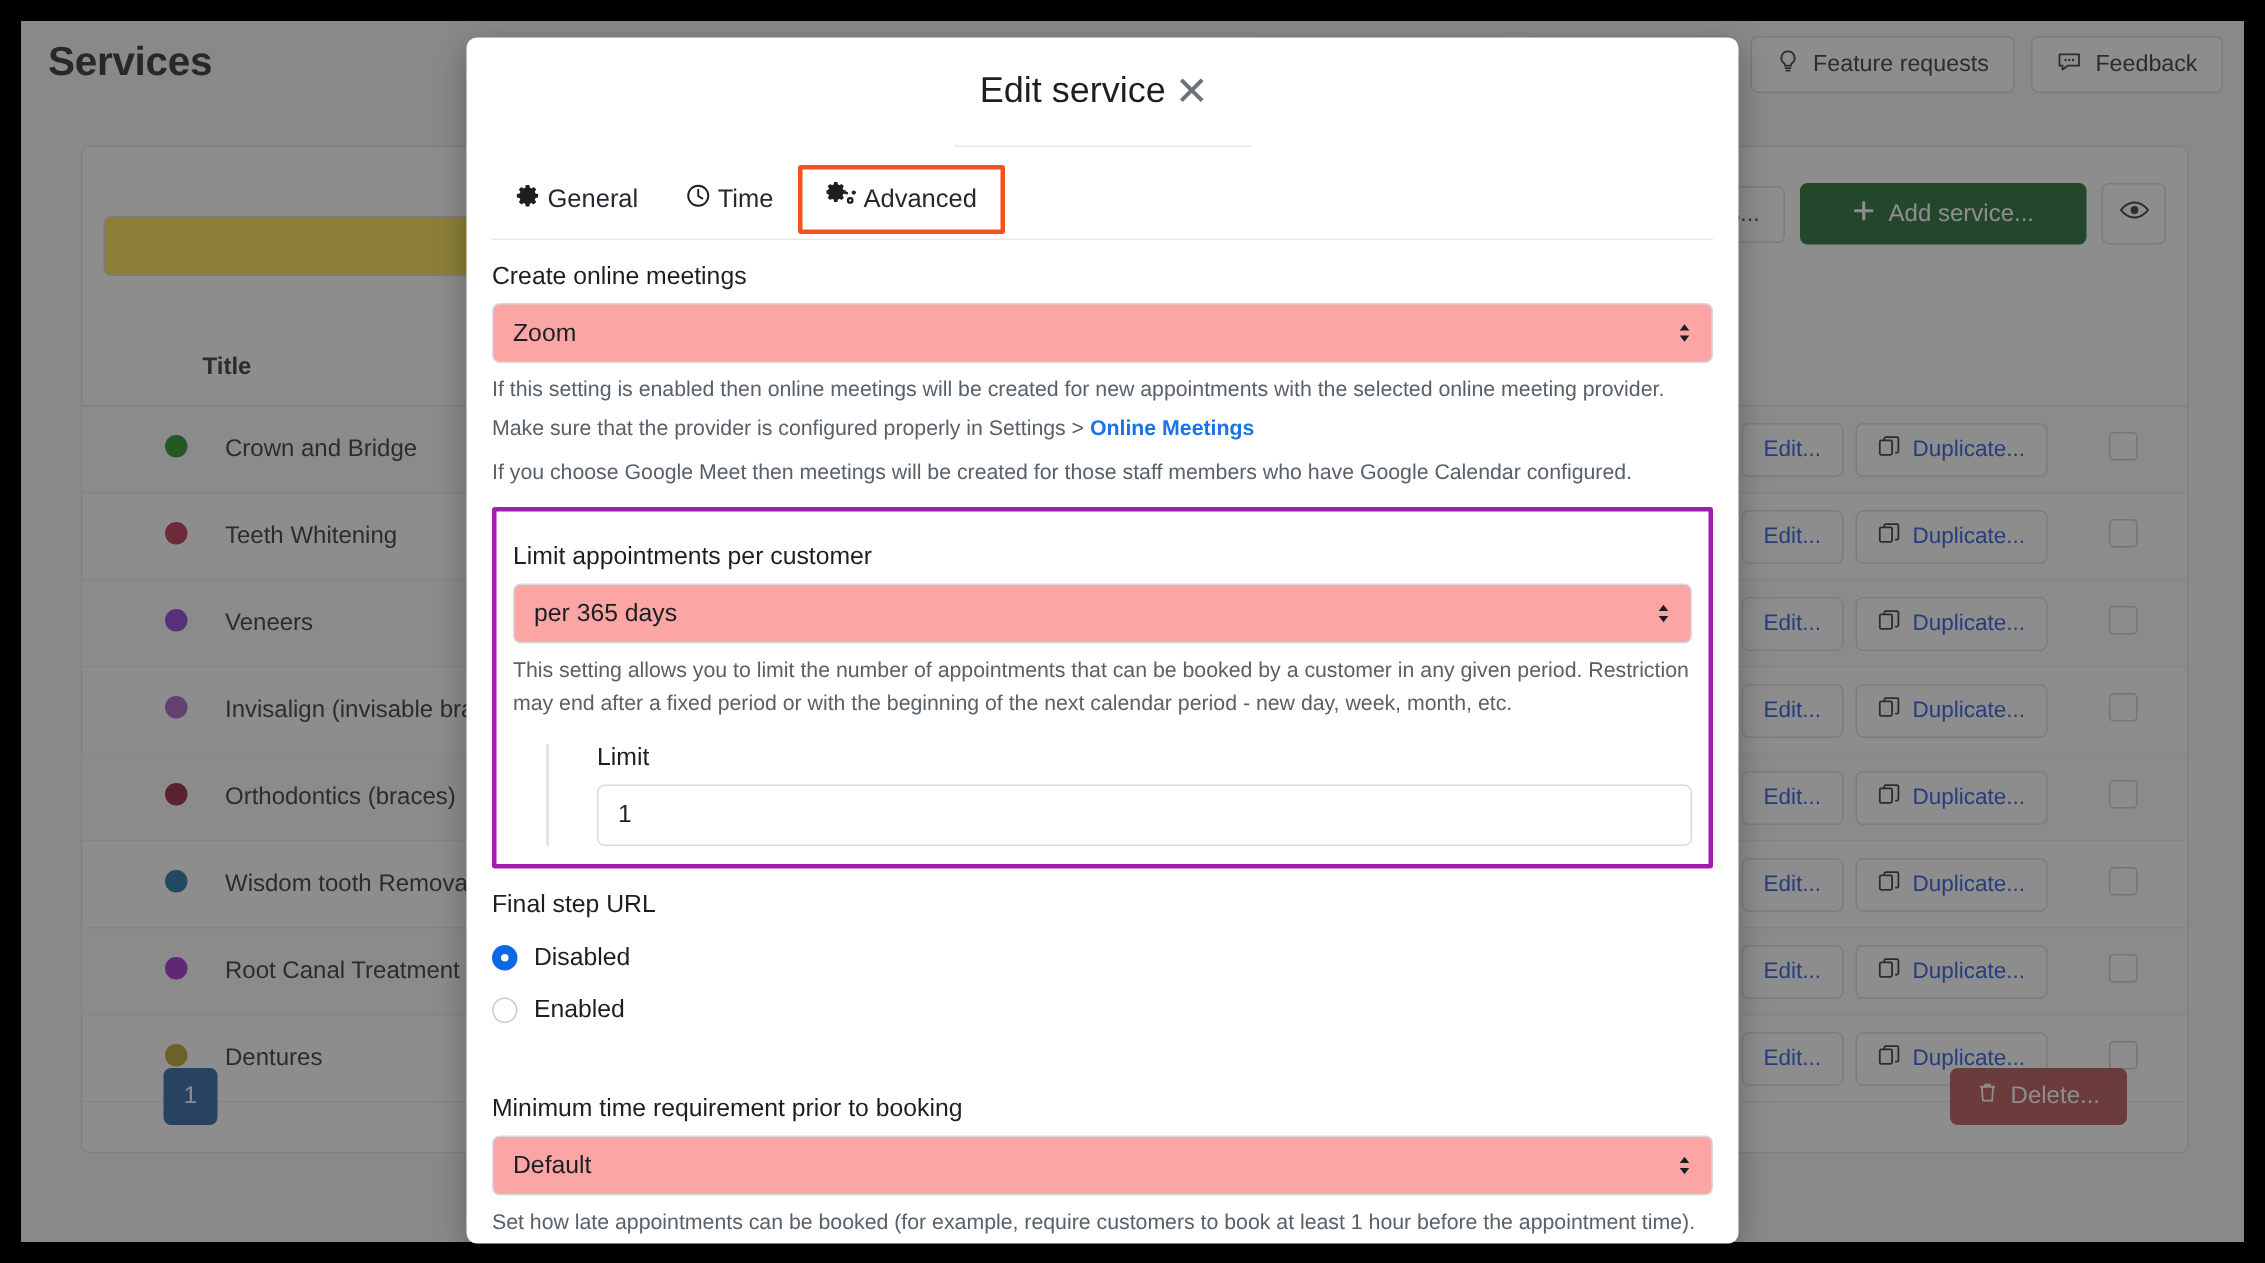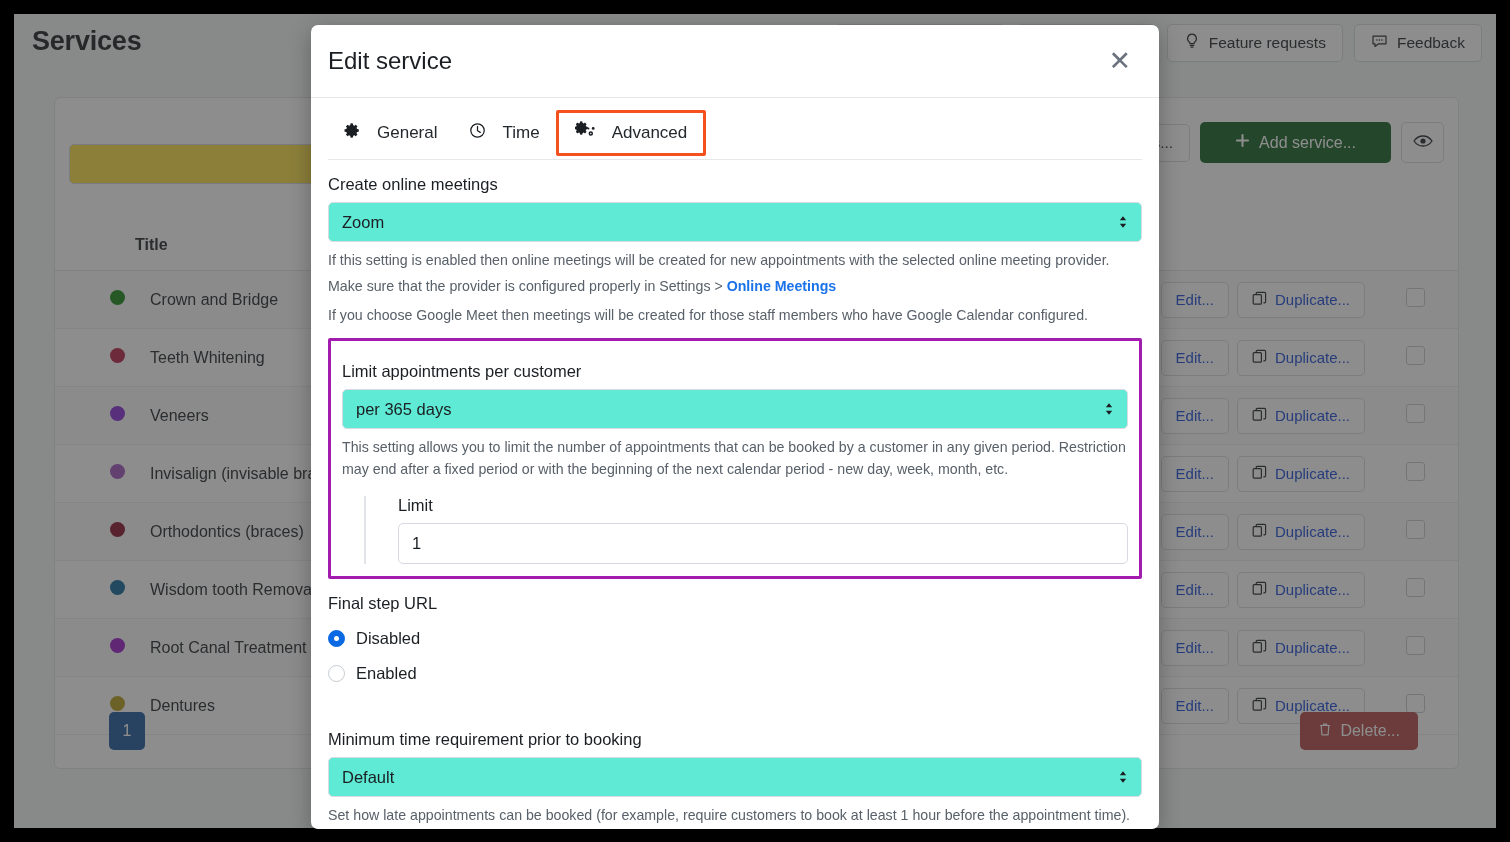--- a/index.html
+++ b/index.html
@@ -114,51 +114,52 @@
   }
 
   
   #modal {
     position: absolute; left: 311px; top: 25px;
     width: 848px; height: 804px;
     background: #fff; border-radius: 7px;
     overflow: hidden;
     display: flex; flex-direction: column;
     box-shadow: 0 6px 22px rgba(0,0,0,0.28);
+    align-items: center;
   }
   .modal-header {
     height: 73px; flex: 0 0 73px;
     border-bottom: 1px solid #e6e8ea;
     display: flex; align-items: center;
     padding: 0 22px 0 17px;
   }
   .modal-title { font-size: 24px; color: #1b1f23; flex: 1; }
   .close-x {
     font-size: 27px; color: #6a737d; line-height: 1;
     padding: 4px 6px; cursor: pointer;
   }
   .modal-body { flex: 1; padding: 0 17px 0 17px; overflow: hidden; position: relative; }
 
   .tabs {
     display: flex; align-items: center; gap: 0;
     border-bottom: 1px solid #e6e8ea;
     height: 62px; padding-top: 8px;
   }
   .tab {
-    display: flex; align-items: center; gap: 16px;
+    display: flex; align-items: center; gap: 4px;
     font-size: 17px; color: #24292e;
     padding: 10px 16px; height: 46px; background: #fff;
   }
   .tab.active-outline { border: 3px solid #f4511e; border-radius: 2px; }
 
   .field-label { font-size: 16.5px; color: #1b1f23; margin: 15px 0 8px 0; }
   .select-box {
     position: relative;
     height: 40px; border: 1px solid #d7dae0; border-radius: 5px;
-    background: #5eead4; display: flex; align-items: center;
+    background: #fca5a5; display: flex; align-items: center;
     padding: 0 34px 0 13px; font-size: 16.5px; color: #1b1f23;
   }
   .select-arrows {
     position: absolute; right: 13px; top: 50%; transform: translateY(-50%);
     display: flex; flex-direction: column; gap: 3px; line-height: 0;
   }
   .help-text { font-size: 14.2px; color: #586069; line-height: 1.55; margin-top: 7px; }
   .help-text a { color: #1a73e8; text-decoration: none; font-weight: 600; }
   .help-text.tight { margin-top: 4px; }
 

